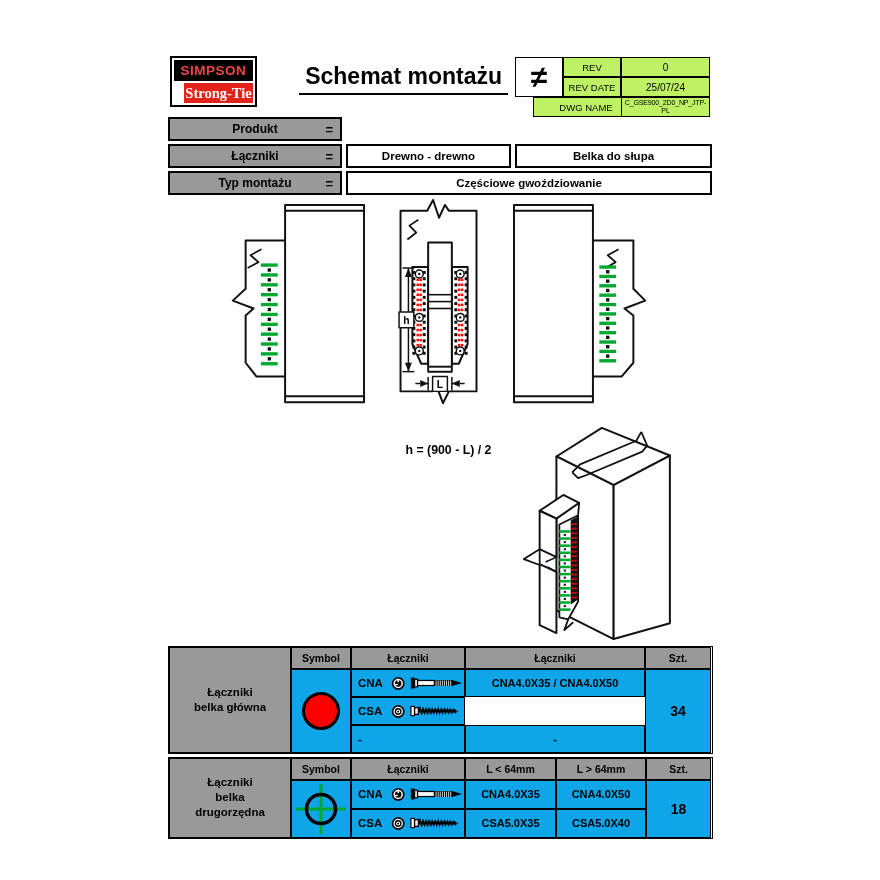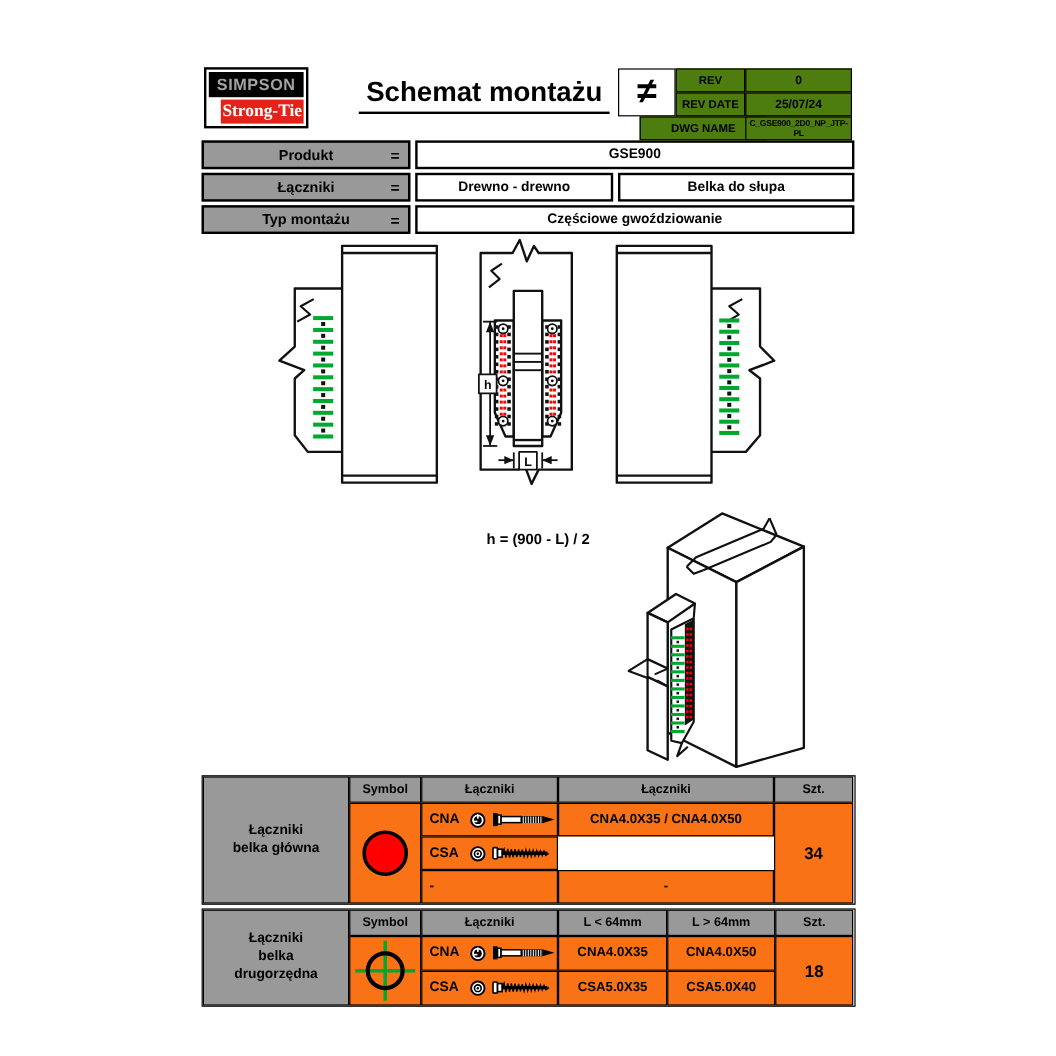--- a/index.html
+++ b/index.html
@@ -4,29 +4,29 @@
 <style>
   html,body{margin:0;padding:0;background:#fff;}
   .canvas{position:relative;width:880px;height:880px;background:#fff;overflow:hidden;
           font-family:"Liberation Sans",sans-serif;color:#000;}
   .doc{position:absolute;left:168px;top:52px;width:544px;}
   *{box-sizing:border-box;}
 
   
   .hdr{position:relative;height:65px;}
   .logo{position:absolute;left:2px;top:4px;width:87px;border:2.5px solid #000;background:#fff;padding:2px;}
-  .logo-top{background:#000;color:#a3a3a3;font-size:13.5px;font-weight:bold;text-align:center;padding:3px 0;letter-spacing:.5px;}
+  .logo-top{background:#000;color:#ef4444;font-size:13.5px;font-weight:bold;text-align:center;padding:3px 0;letter-spacing:.5px;}
   .logo-bottom{margin-top:2px;background:#e2231a;color:#fff;font-family:"Liberation Serif",serif;
                font-weight:bold;font-size:14.5px;text-align:center;padding:1.5px 0;margin-left:10px;}
   .title-wrap{position:absolute;left:95px;top:11px;width:245px;text-align:right;}
   .sheet-title{display:inline-block;font-size:23px;font-weight:bold;border-bottom:2.5px solid #000;padding:0 6px 3px;}
   .neq{position:absolute;left:347px;top:5px;width:48px;height:40px;border:1.7px solid #000;
        font-size:30px;font-weight:bold;display:flex;align-items:center;justify-content:center;}
   .rcell{position:absolute;border:1.7px solid #000;display:flex;align-items:center;justify-content:center;
-         font-weight:bold;background:#4d7c0f;text-align:center;}
+         font-weight:normal;background:#bef264;text-align:center;}
   .lab{font-size:9.5px;}
   .val{font-size:10px;}
   .dwgval{font-size:7.1px;letter-spacing:-.2px;}
 
   
   .prow{display:flex;height:24px;margin-bottom:3px;column-gap:4px;}
   .plabel{position:relative;width:174px;background:#999;border:2px solid #000;display:flex;
           align-items:center;justify-content:center;font-weight:bold;font-size:12px;}
   .plabel .eq{position:absolute;right:7px;font-size:13px;}
   .pval{flex:1;border:2px solid #000;display:flex;align-items:center;justify-content:center;
@@ -34,21 +34,21 @@
   .pval.fixed{flex:0 0 165px;}
 
   
   .draw{display:block;margin-top:2px;}
   svg text{font-family:"Liberation Sans",sans-serif;font-weight:bold;fill:#000;}
 
   
   .ftable{display:grid;border:1.7px solid #000;width:545px;background:#fff;}
   .t1{grid-template-columns:122px 60px 114px 180px 66px;grid-template-rows:22px 28px 28px 28px;margin-top:6px;}
   .t2{grid-template-columns:122px 60px 114px 91px 90px 65px;grid-template-rows:22px 29px 29px;margin-top:2.5px;}
-  .tc{border:1.7px solid #000;background:#f97316;display:flex;align-items:center;justify-content:center;
+  .tc{border:1.7px solid #000;background:#0ea5e9;display:flex;align-items:center;justify-content:center;
       font-size:11px;font-weight:bold;text-align:center;}
   .gray{background:#999;}
   .ttl{white-space:pre-line;font-size:11.5px;line-height:1.3;}
   .rowcell{justify-content:flex-start;padding-left:6px;gap:5px;font-size:11.5px;}
   .code{display:inline-block;width:29px;text-align:left;}
   .qty{font-size:14px;}
   .hdcell{font-size:10.5px;}
 </style>
 </head>
 <body>
@@ -112,21 +112,20 @@
     <div class="rcell lab" style="left:365px;top:45px;width:106px;height:20px">DWG NAME</div>
     <div class="rcell val dwgval" style="left:453px;top:45px;width:89px;height:20px">C_GSE900_2D0_NP_JTP-PL</div>
   </div>
 
   <div>
     <div class="prow">
       <div class="plabel">
             <span>Produkt</span>
             <span class="eq">=</span>
           </div>
-      <div class="pval">GSE900</div>
     </div>
     <div class="prow">
       <div class="plabel">
             <span>Łączniki</span>
             <span class="eq">=</span>
           </div>
       <div class="pval fixed">Drewno - drewno</div>
       <div class="pval">Belka do słupa</div>
     </div>
     <div class="prow">

